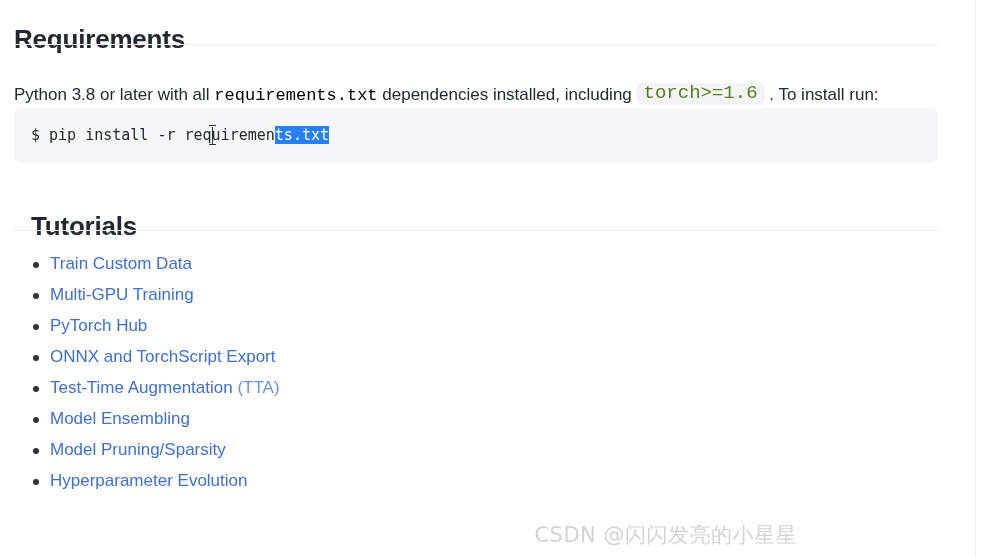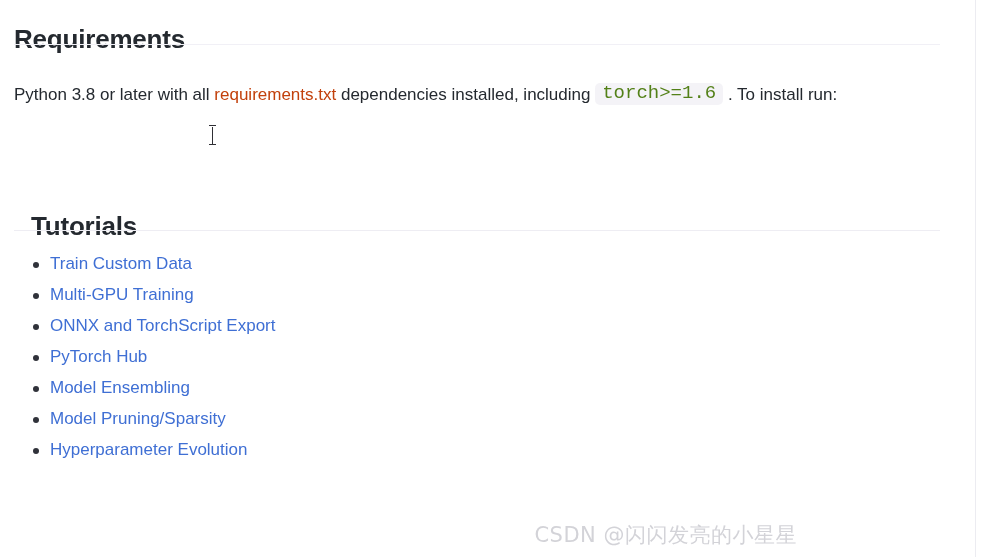--- a/index.html
+++ b/index.html
@@ -78,22 +78,23 @@
     position: absolute;
     left: 14px;
     top: 66px;
     width: 930px;
     font-size: 17px;
     line-height: 24px;
     color: #24292f;
     white-space: nowrap;
   }
   .intro .lnk {
-    color: #c2410c;
+    color: #000000;
     text-decoration: none;
+    font-family: Liberation Mono, monospace;
   }
   .codespan {
     display: inline-block;
     font-family: Liberation Mono, monospace;
     font-size: 19px;
     background: #f4f3f7;
     color: #4d7c0f;
     padding: 2px 7px 3px 7px;
     border-radius: 5px;
     vertical-align: 2px;
@@ -199,20 +200,23 @@
 
 <div class="page">
 
   <div class="right-divider"></div>
 
   <h1 class="h-requirements">Requirements</h1>
   <div class="rule-1"></div>
 
   <p class="intro"><span>Python 3.8 or later with all </span><a class="lnk" href="#">requirements.txt</a><span> dependencies installed, including </span><code class="codespan">torch&gt;=1.6</code><span> . To install run:</span></p>
 
+  <div class="codeblock">
+    <div class="codeline"><span>$ pip install -r requiremen</span><span class="sel">ts.txt</span></div>
+  </div>
 
   <div class="ibeam">
     <i class="cap-t"></i>
     <i class="stem"></i>
     <i class="cap-b"></i>
   </div>
 
   <h1 class="h-tutorials">Tutorials</h1>
   <div class="rule-2"></div>
 
@@ -220,25 +224,29 @@
     <li>
       <span class="bullet"></span>
       <a href="#"><span>Train Custom Data</span></a>
     </li>
     <li>
       <span class="bullet"></span>
       <a href="#"><span>Multi-GPU Training</span></a>
     </li>
     <li>
       <span class="bullet"></span>
+      <a href="#"><span>PyTorch Hub</span></a>
+    </li>
+    <li>
+      <span class="bullet"></span>
       <a href="#"><span>ONNX and TorchScript Export</span></a>
     </li>
     <li>
       <span class="bullet"></span>
-      <a href="#"><span>PyTorch Hub</span></a>
+      <a href="#"><span>Test-Time Augmentation </span><span class="muted">(TTA)</span></a>
     </li>
     <li>
       <span class="bullet"></span>
       <a href="#"><span>Model Ensembling</span></a>
     </li>
     <li>
       <span class="bullet"></span>
       <a href="#"><span>Model Pruning/Sparsity</span></a>
     </li>
     <li>

